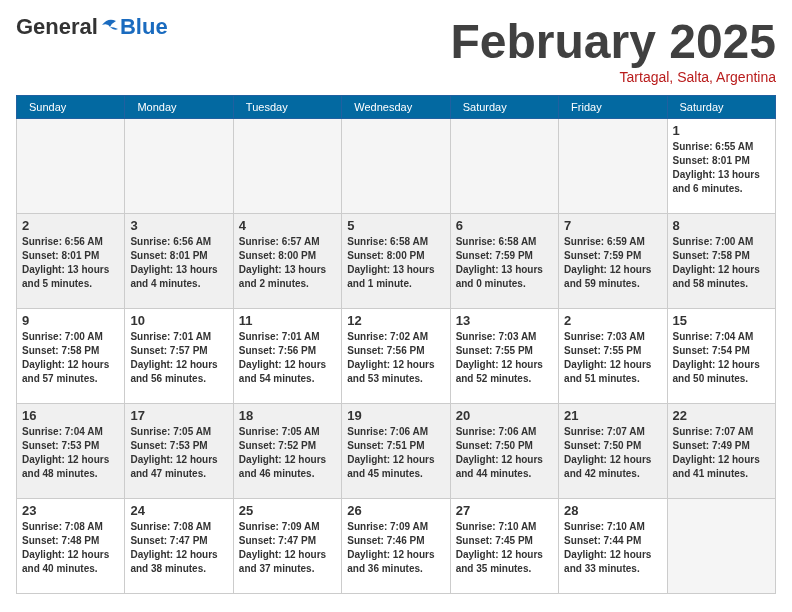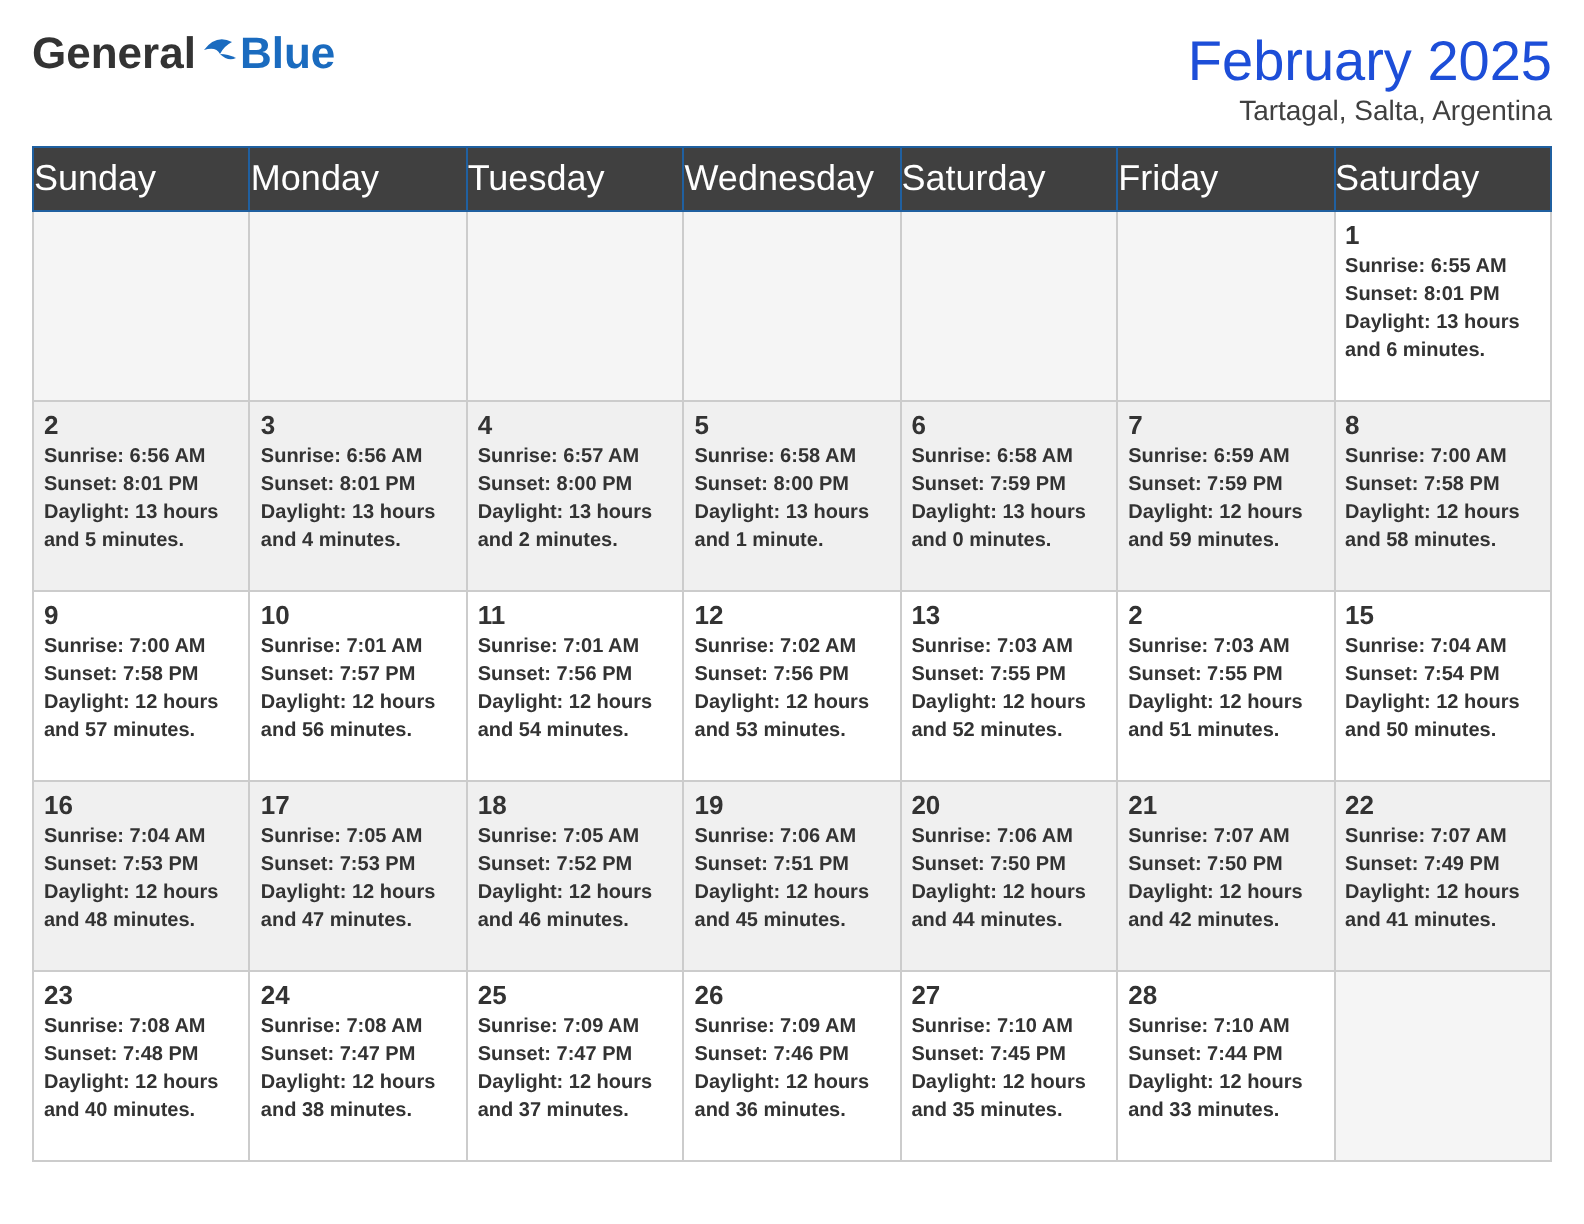--- a/index.html
+++ b/index.html
@@ -22,39 +22,39 @@
     }
     .logo-text {
       font-size: 22px;
       font-weight: bold;
       line-height: 1;
     }
     .logo-general { color: #333; }
     .logo-blue { color: #1a6bbf; }
     .title-block { text-align: right; }
     .month-title {
-      font-size: 28px;
-      font-weight: normal;
-      color: #1d4ed8;
+      font-size: 48px;
+      font-weight: bold;
+      color: #404040;
       line-height: 1.1;
     }
     .location {
       font-size: 14px;
-      color: #404040;
+      color: #b91c1c;
     }
     .calendar {
       width: 100%;
       border-collapse: collapse;
       border: 1px solid #ccc;
     }
     .calendar th {
-      background: #404040;
+      background: #0369a1;
       color: #fff;
-      font-size: 18px;
-      padding: 5px 0;
+      font-size: 11px;
+      padding: 5px 12px;
       text-align: left;
       border: 1px solid #2060a0;
       font-weight: normal;
     }
     .calendar td {
       width: calc(100% / 7);
       vertical-align: top;
       border: 1px solid #ccc;
       padding: 4px 5px;
       height: 95px;

